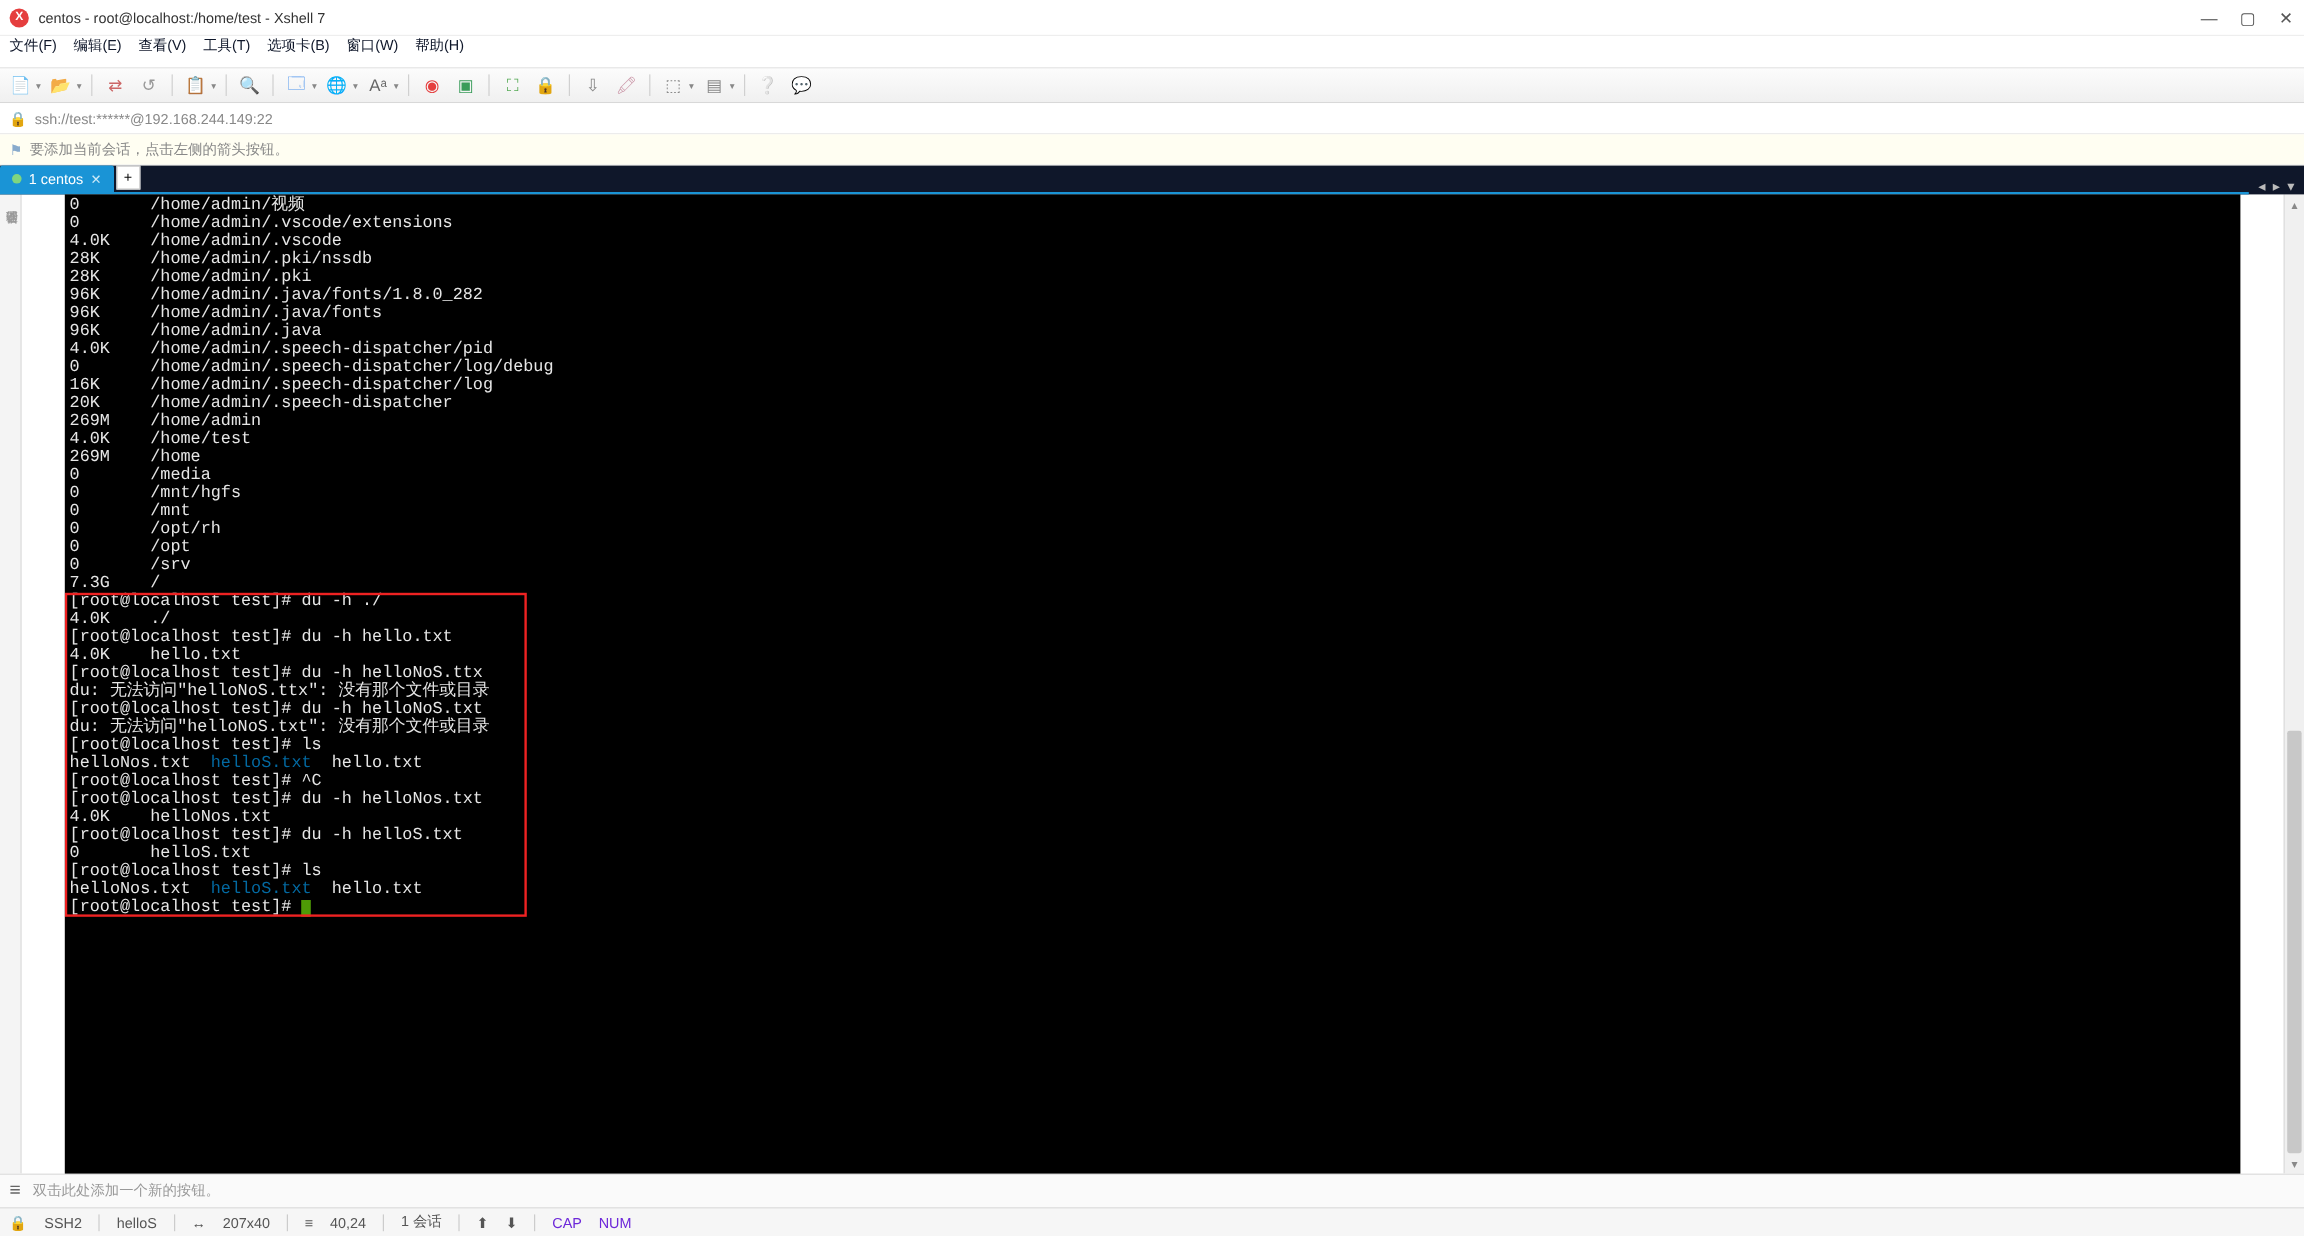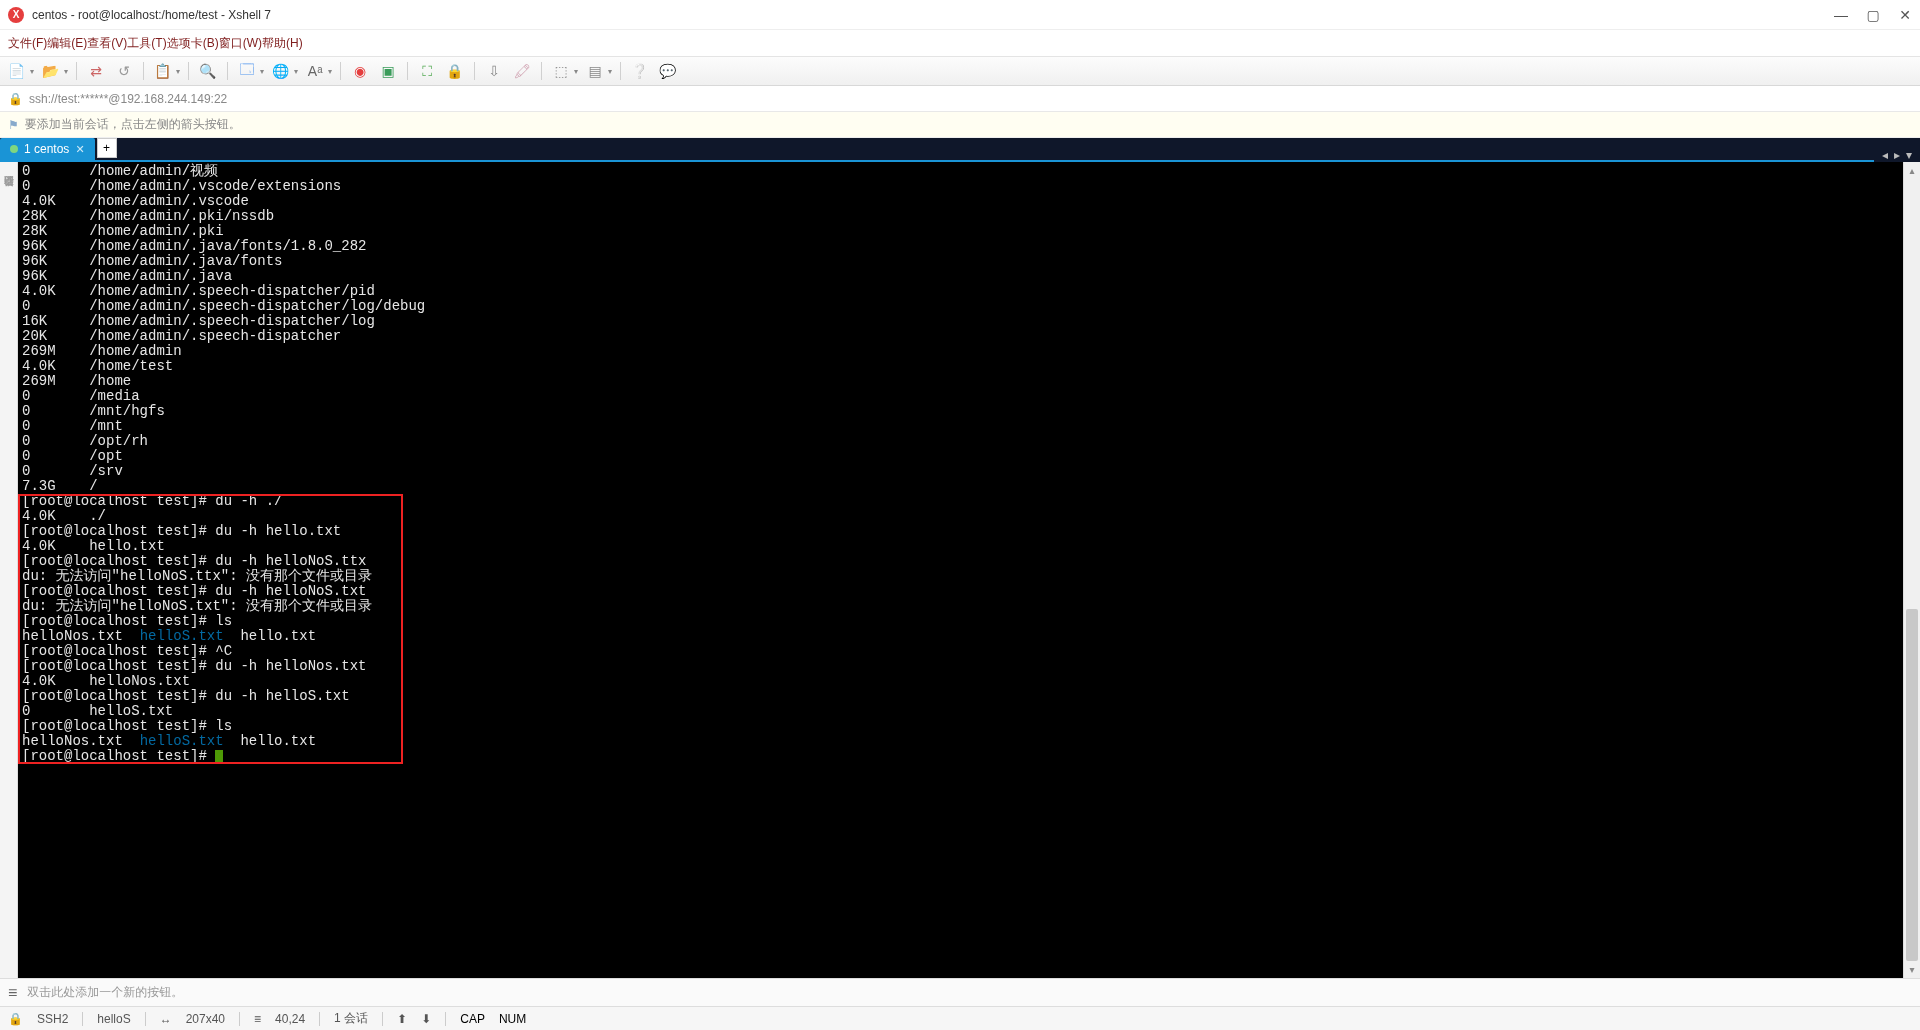--- a/index.html
+++ b/index.html
@@ -2,57 +2,57 @@
 <html><head>
 <meta charset="utf-8">
 <style>
 * { margin: 0; padding: 0; box-sizing: border-box; }
 body { font-family: "Microsoft YaHei", "Segoe UI", Tahoma, sans-serif; font-size: 12px; background: #fff; overflow: hidden; width: 1920px; height: 1030px; display: flex; flex-direction: column; }
 .titlebar { height: 30px; display: flex; align-items: center; padding: 0 8px; background: #fff; border-bottom: 1px solid #eee; }
 .titlebar .app-icon { width: 16px; height: 16px; background: #e53e3e; border-radius: 50%; margin-right: 8px; display: inline-flex; align-items: center; justify-content: center; color: #fff; font-size: 10px; font-weight: bold; }
 .titlebar .title { flex: 1; color: #333; }
 .titlebar .win-controls { display: flex; gap: 18px; }
 .titlebar .win-controls span { width: 14px; height: 14px; display: inline-flex; align-items: center; justify-content: center; color: #555; cursor: pointer; font-size: 14px; }
-.menubar { height: 26px; display: flex; align-items: center; padding: 0 8px; background: #fff; color: #7f1d1d; }
+.menubar { height: 26px; display: flex; align-items: flex-start; padding: 0 8px; gap: 14px; background: #fff; color: #0f172a; }
 .menubar span { cursor: pointer; }
 .toolbar { height: 30px; display: flex; align-items: center; padding: 0 6px; gap: 6px; background: linear-gradient(#fcfcfc,#f0f0f0); border-top: 1px solid #e4e4e4; border-bottom: 1px solid #d8d8d8; }
 .tb-btn { width: 22px; height: 22px; display: inline-flex; align-items: center; justify-content: center; border-radius: 3px; cursor: pointer; font-size: 14px; }
 .tb-sep { width: 1px; height: 18px; background: #d0d0d0; margin: 0 2px; }
 .dd { font-size: 8px; color: #888; margin-left: -4px; }
 .addressbar { height: 26px; display: flex; align-items: center; padding: 0 8px; background: #fff; border-bottom: 1px solid #e8e8e8; color: #888; }
 .addressbar .lock { color: #d4a948; margin-right: 6px; }
 .hintbar { height: 26px; display: flex; align-items: center; padding: 0 8px; background: #fffef2; border-bottom: 1px solid #eee; color: #888; }
 .hintbar .flag { margin-right: 6px; }
 .tabbar-wrap { display: flex; align-items: flex-end; height: 24px; background: #0f172a; position: relative; }
 .tabbar { display: flex; align-items: flex-end; flex: 1; border-bottom: 2px solid #1a94d6; }
 .tab { height: 22px; padding: 0 10px; display: flex; align-items: center; gap: 6px; font-size: 12px; cursor: pointer; background: #1a94d6; color: #fff; border-radius: 2px 2px 0 0; }
 .tab .dot { width: 8px; height: 8px; border-radius: 50%; background: #7fd67f; }
 .tab .close { font-size: 11px; color: #cce9f7; cursor: pointer; }
 .newtab { width: 20px; height: 20px; display: flex; align-items: center; justify-content: center; border: 1px solid #ccc; margin-left: 2px; margin-bottom: 2px; cursor: pointer; background: #fff; }
 .tab-nav { display: flex; align-items: center; gap: 6px; padding: 0 8px; color: #bbb; font-size: 12px; }
-.main { flex: 1; display: flex; min-height: 0; }
+.main { flex: 1; display: flex; min-height: 0; gap: 36px; }
 .leftslab { width: 18px; background: #f4f4f4; border-right: 1px solid #ddd; display: flex; align-items: flex-start; justify-content: center; padding-top: 6px; }
 .leftslab span { writing-mode: vertical-rl; font-size: 10px; color: #999; }
 .terminal-wrap { flex: 1; display: flex; flex-direction: column; min-width: 0; }
 .terminal { flex: 1; background: #000; color: #e6e6e6; font-family: "Consolas","Courier New",monospace; font-size: 14px; line-height: 15px; padding: 2px 4px; white-space: pre; overflow: hidden; position: relative; }
 .terminal .cyan { color: #0369a1; }
 .terminal .cursor { display: inline-block; width: 8px; height: 14px; background: #4e9a06; vertical-align: text-bottom; }
 .redbox { position: absolute; border: 2px solid #e22; pointer-events: none; }
 .scrollbar { width: 17px; background: #f0f0f0; border-left: 1px solid #ddd; display: flex; flex-direction: column; }
 .scrollbar .arrow { height: 17px; display: flex; align-items: center; justify-content: center; color: #888; font-size: 10px; }
 .scrollbar .track { flex: 1; position: relative; }
 .scrollbar .thumb { position: absolute; left: 2px; right: 2px; background: #c8c8c8; border-radius: 2px; }
 .bottombar { height: 28px; display: flex; align-items: center; padding: 0 8px; border-top: 1px solid #ddd; background: #fafafa; color: #999; gap: 10px; }
 .bottombar .ham { color: #666; font-size: 16px; }
 .statusbar { height: 24px; display: flex; align-items: center; padding: 0 8px; border-top: 1px solid #ddd; background: #f6f6f6; color: #555; font-size: 12px; }
 .statusbar .left { flex: 1; }
 .statusbar .right { display: flex; align-items: center; gap: 14px; }
 .statusbar .lockg { color: #7a7; }
 .status-sep { width: 1px; height: 14px; background: #ccc; }
-.dim { color: #000000; }
+.dim { color: #6d28d9; }
 </style>
 </head>
 <body>
 
 <div class="titlebar">
   <span class="app-icon">
       <span>X</span>
     </span>
   <span class="title">centos - root@localhost:/home/test - Xshell 7</span>
   <div class="win-controls">

